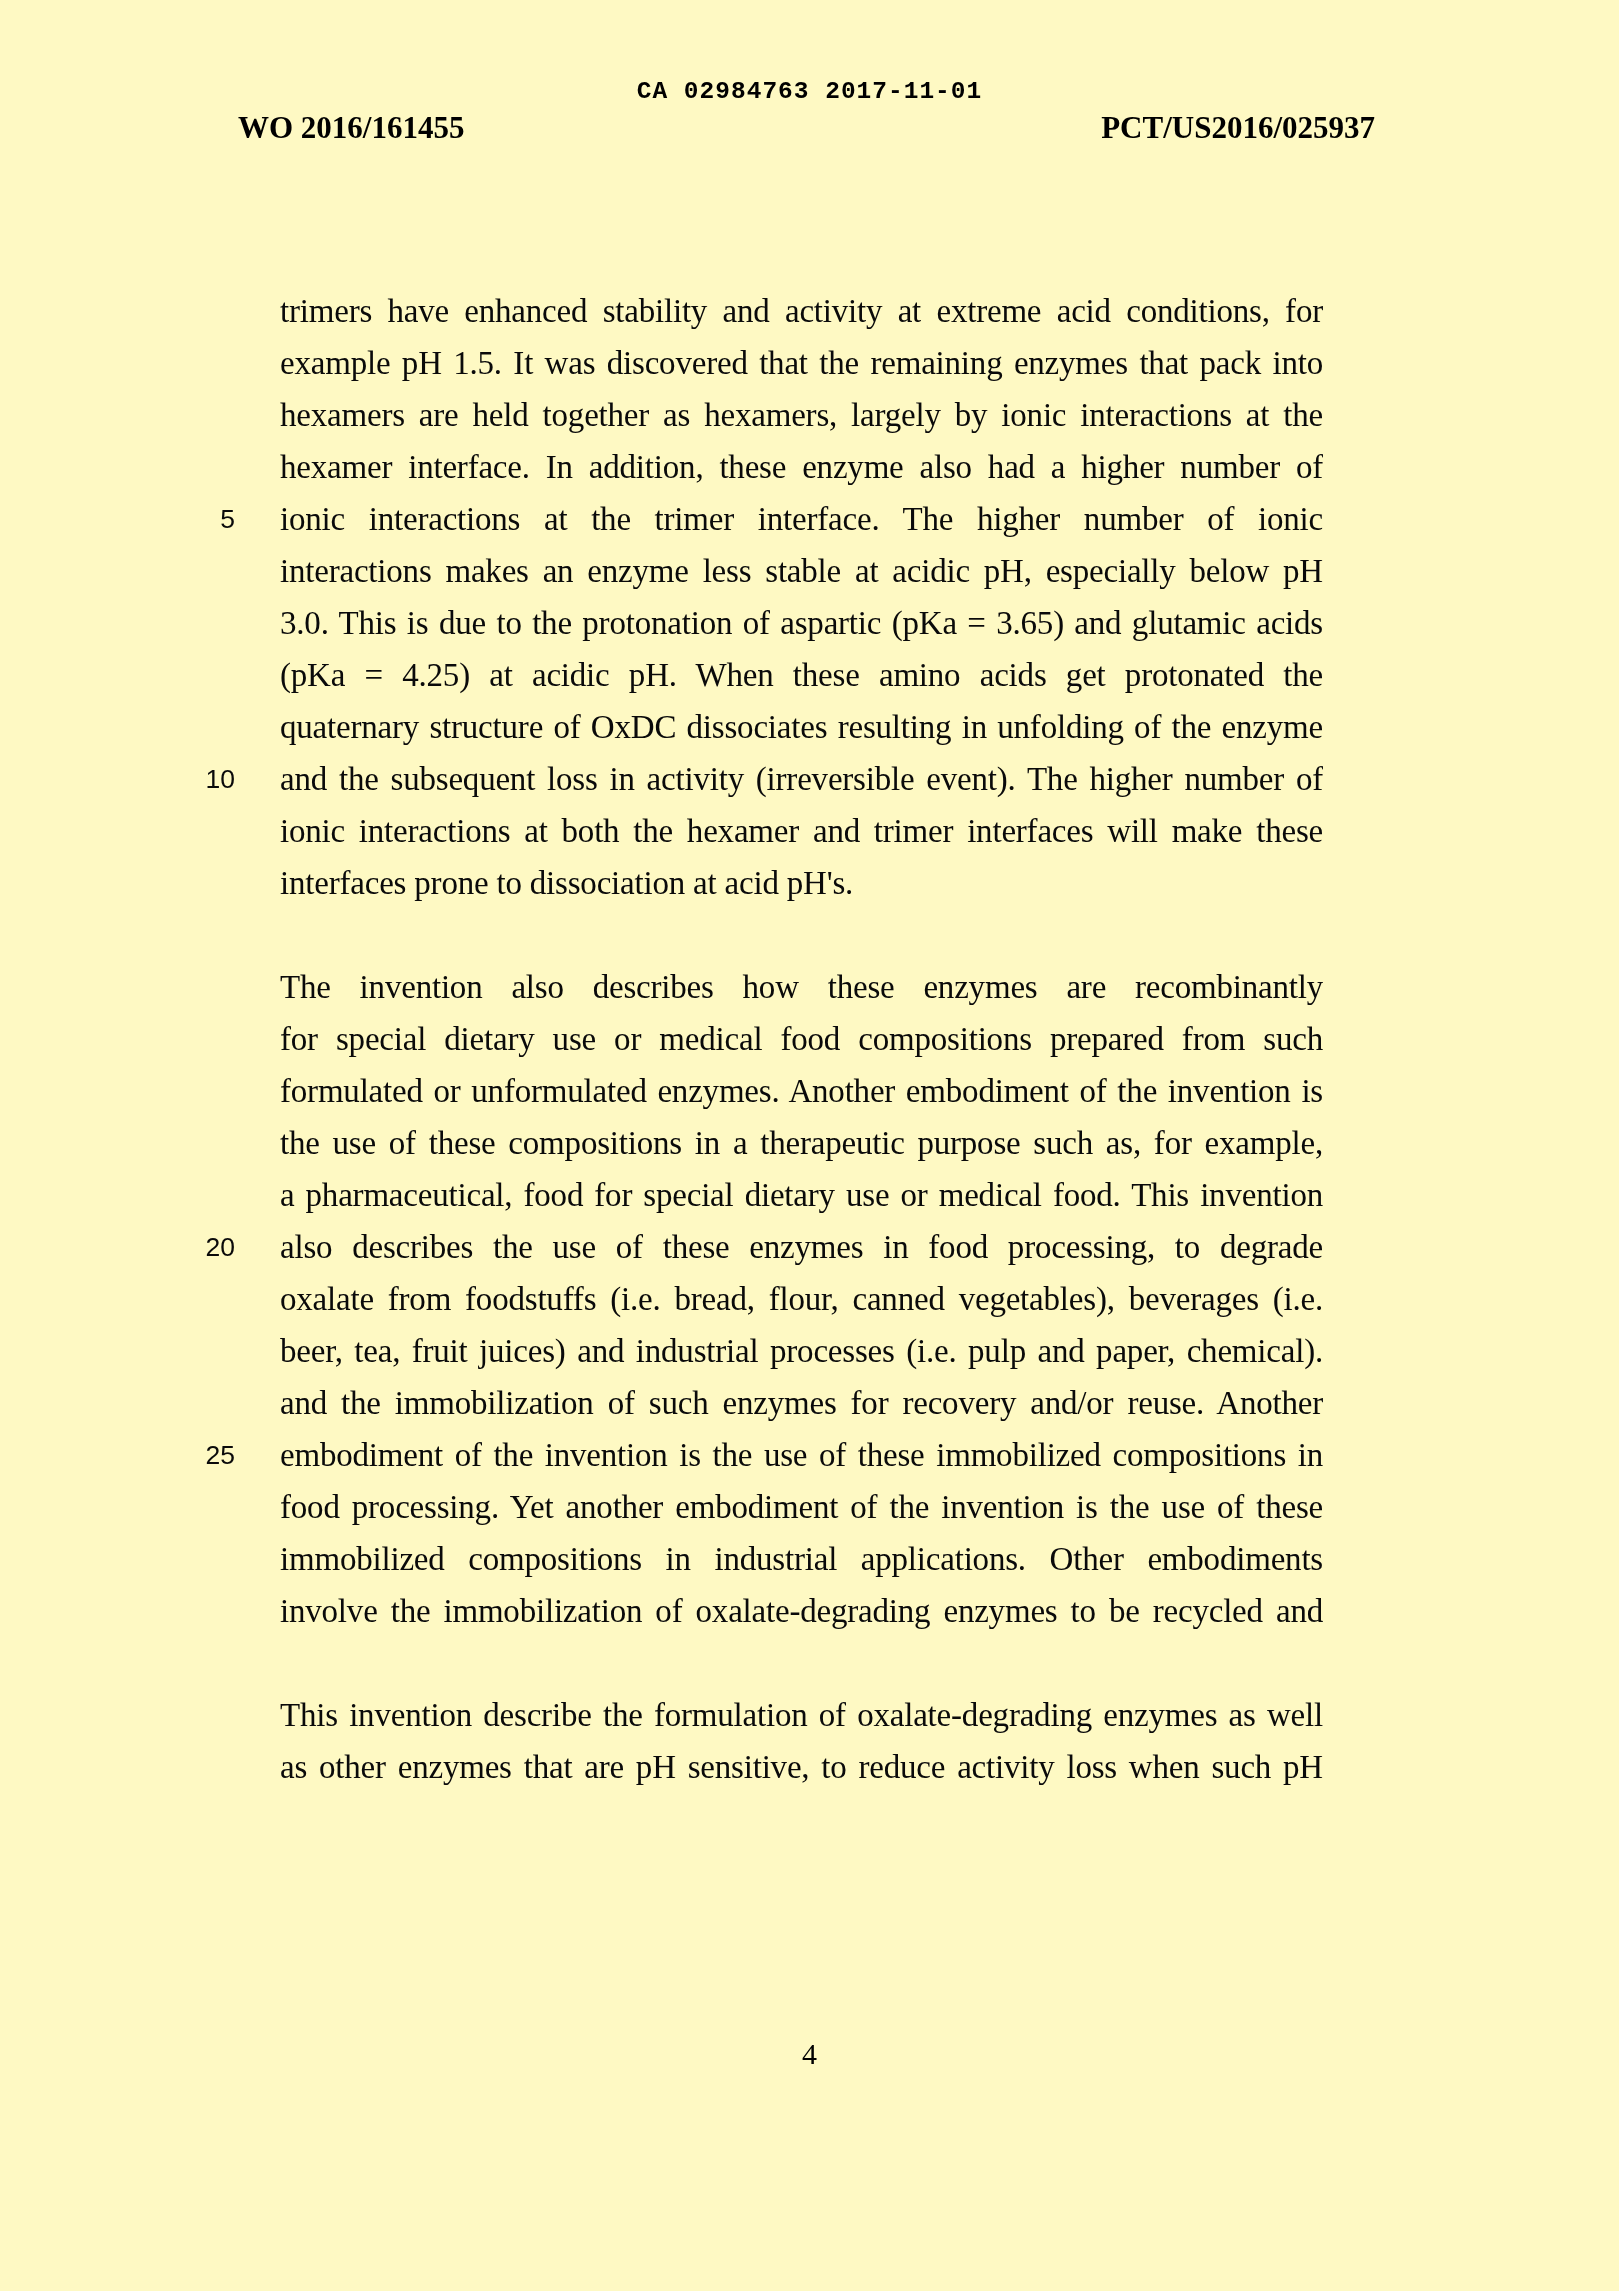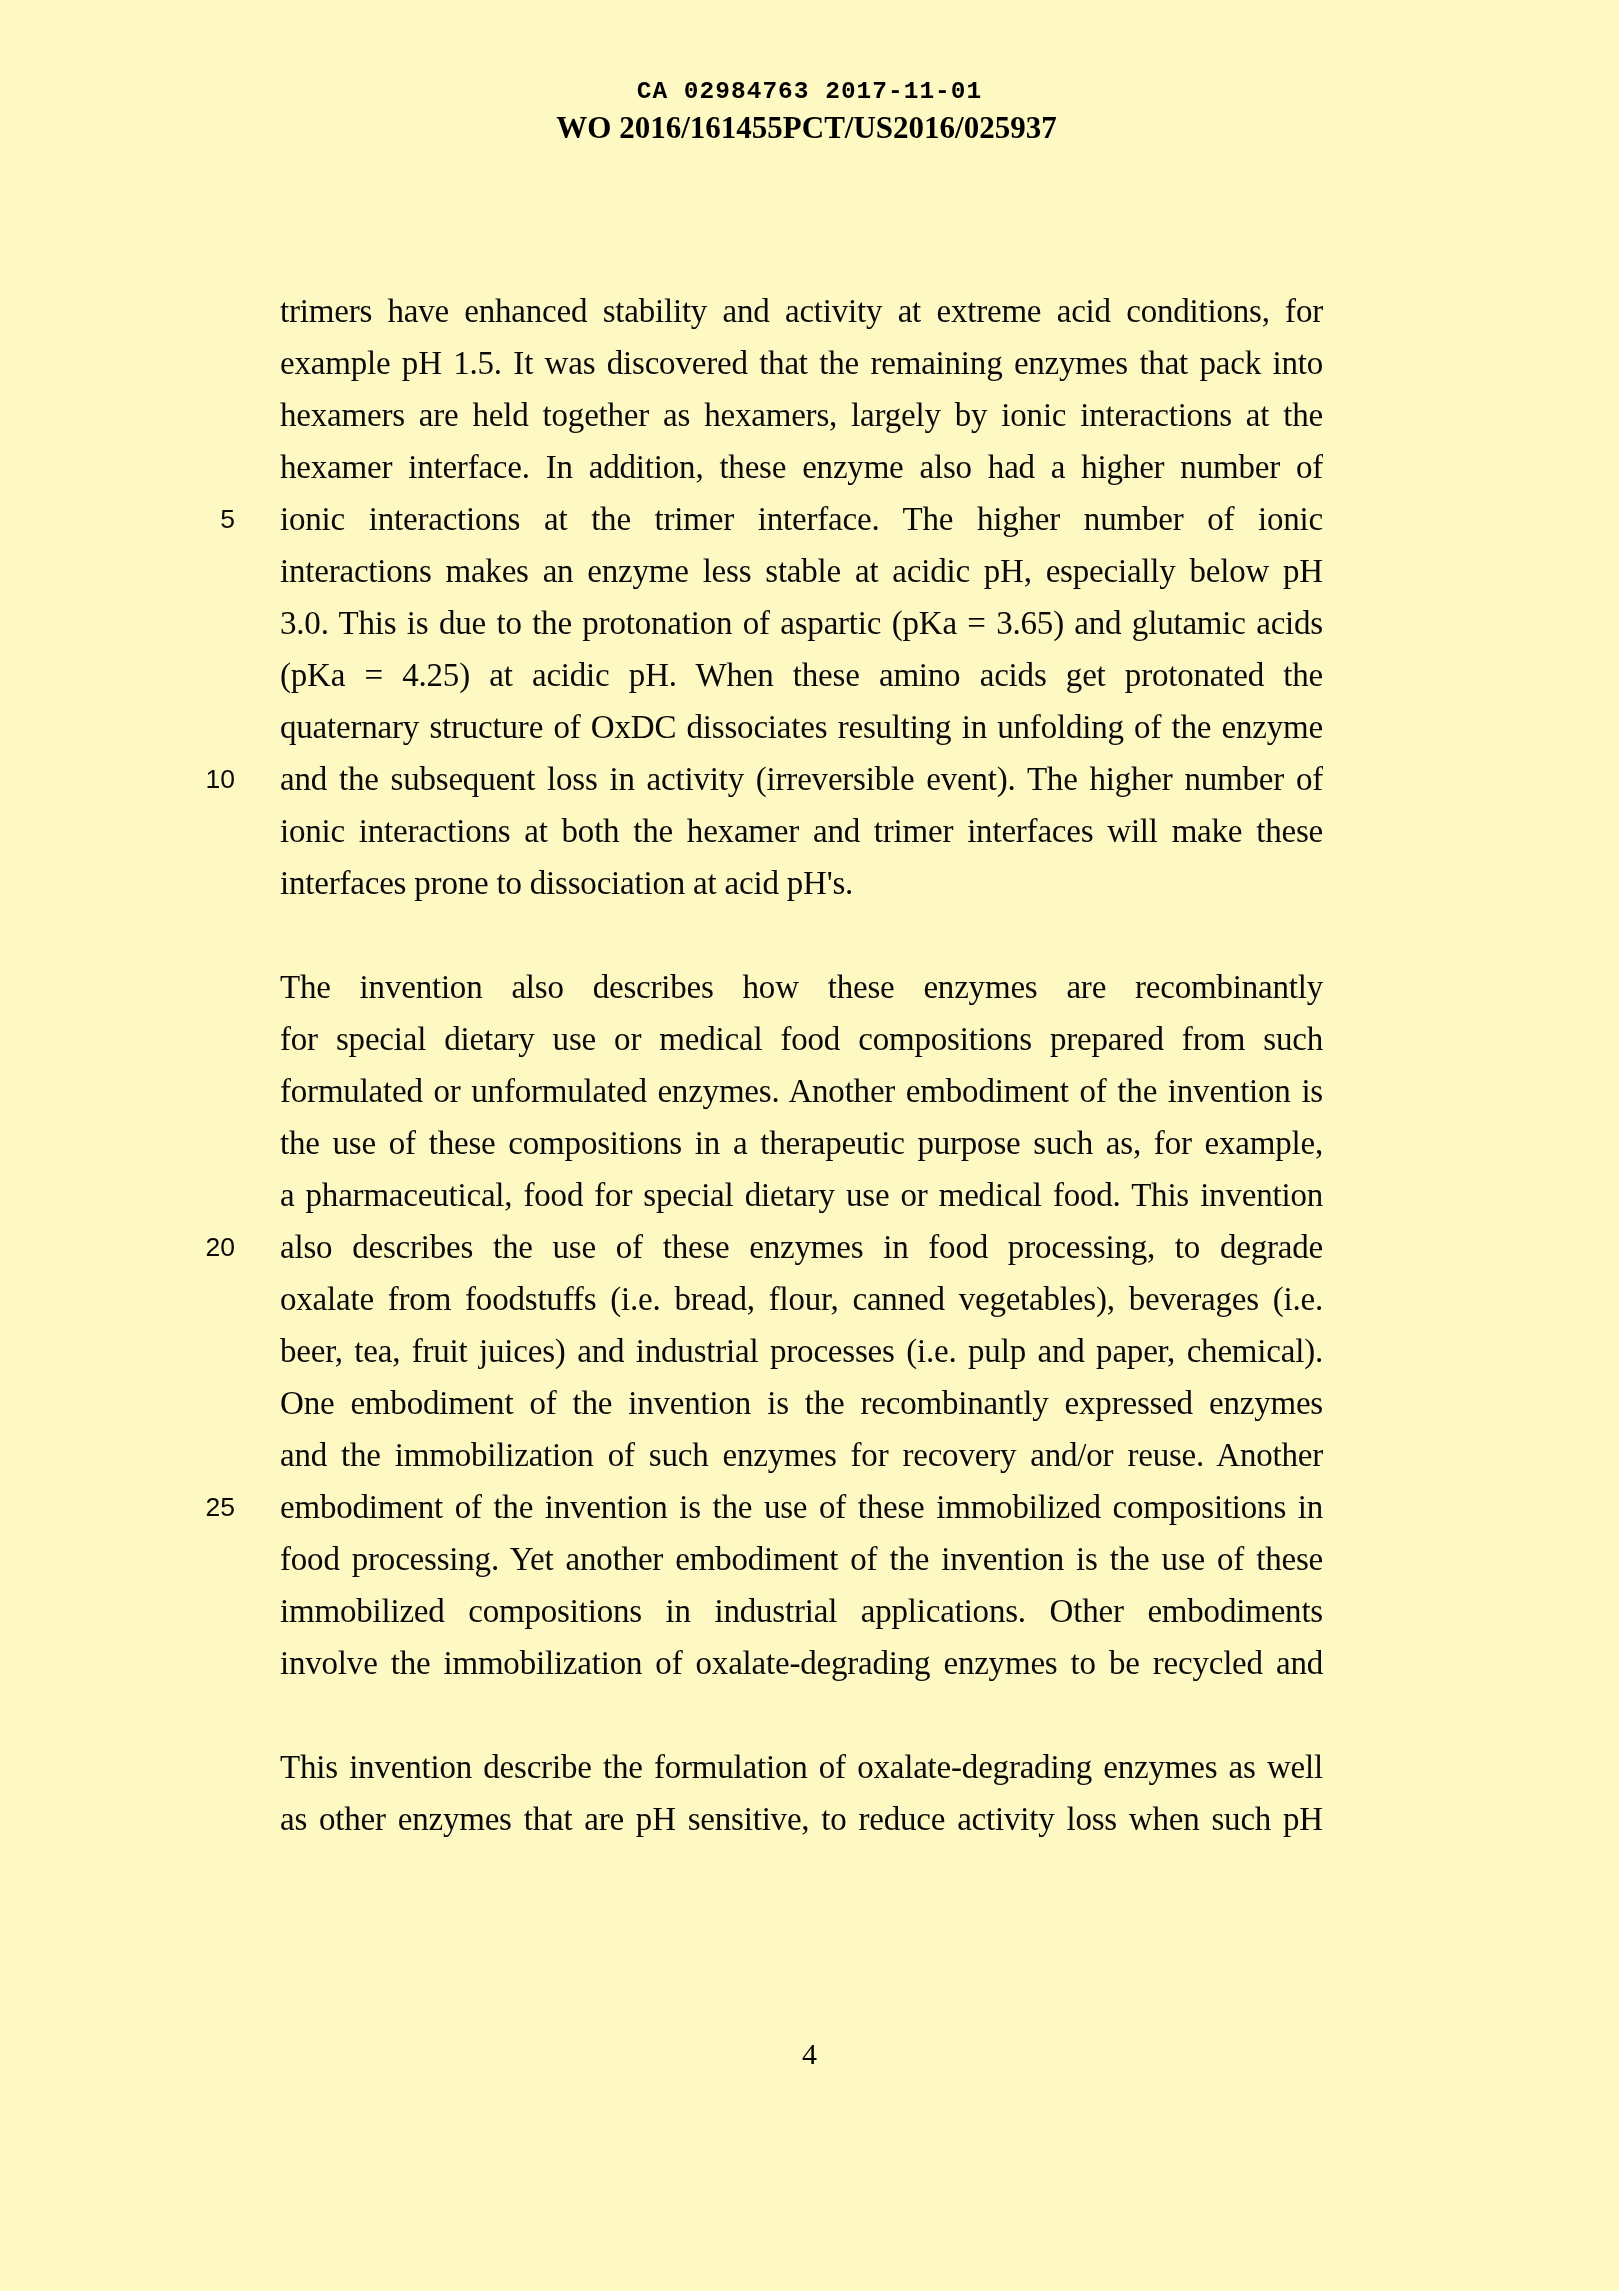--- a/index.html
+++ b/index.html
@@ -27,21 +27,21 @@
     font-size: 24.5px;
     letter-spacing: 1px;
     color: #000;
   }
   .doc-header {
     position: absolute;
     top: 110px;
     left: 238px;
     width: 1137px; 
     display: flex;
-    justify-content: center;
+    justify-content: space-between;
     font-family: "Liberation Serif", serif;
     font-weight: bold;
     font-size: 31px;
     color: #000;
   }
   .body-block {
     position: absolute;
     top: 285px;
     left: 280px;
     width: 1043px;
@@ -179,24 +179,20 @@
         <div class="line">
     <span class="lnum"></span>
     <span class="ltext">oxalate from foodstuffs (i.e. bread, flour, canned vegetables), beverages (i.e.</span>
   </div>
         <div class="line">
     <span class="lnum"></span>
     <span class="ltext">beer, tea, fruit juices) and industrial processes (i.e. pulp and paper, chemical).</span>
   </div>
         <div class="line">
     <span class="lnum"></span>
-    <span class="ltext">One embodiment of the invention is the recombinantly expressed enzymes</span>
-  </div>
-        <div class="line">
-    <span class="lnum"></span>
     <span class="ltext">and the immobilization of such enzymes for recovery and/or reuse. Another</span>
   </div>
         <div class="line">
     <span class="lnum">25</span>
     <span class="ltext">embodiment of the invention is the use of these immobilized compositions in</span>
   </div>
         <div class="line">
     <span class="lnum"></span>
     <span class="ltext">food processing. Yet another embodiment of the invention is the use of these</span>
   </div>

